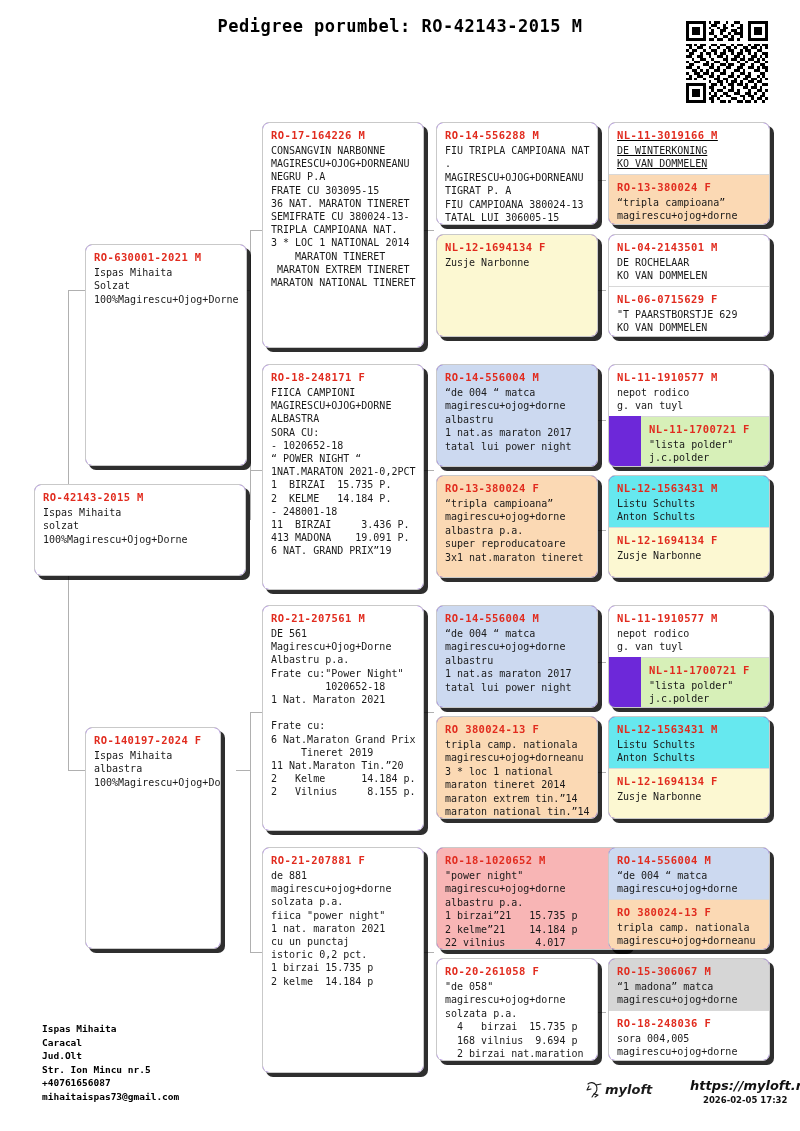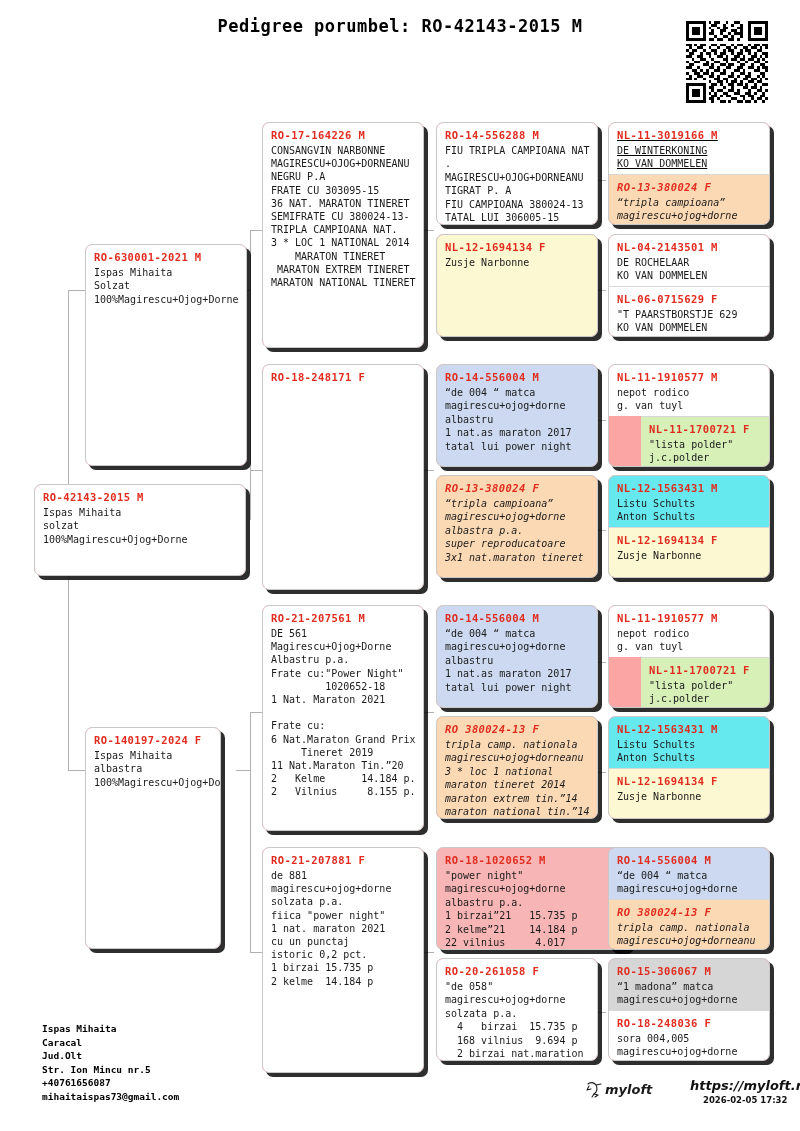--- a/index.html
+++ b/index.html
@@ -33,21 +33,21 @@
     width: 82px; height: 82px;
     background: #fff;
   }
   #qr-code svg { display:block; }
 
   
   .card {
     position: absolute;
     border: 1px solid #c9c9c9;
     border-radius: 7px;
-    background: #fca5a5;
+    background: #6d28d9;
     box-shadow: 4px 4px 0 rgba(0,0,0,0.82);
     overflow: hidden;
   }
   .pane {
     overflow: hidden;
     padding: 6px 8px 5px 8px;
   }
   .pane + .pane { border-top: 1px solid #d8d8d8; }
   .pane-id {
     color: #e12b1e;
@@ -64,21 +64,21 @@
     color: #1a1a1a;
     white-space: pre;
     font-family: "DejaVu Sans Mono", "Liberation Mono", monospace;
   }
   .pane-body.narrow { line-height: 13.2px; }
 
   
   .bg-white  { background:#ffffff; }
   .bg-yellow { background:#fcf8d2; }
   .bg-blue   { background:#ccd9f0; }
-  .bg-orange { background:#fbd9b4;font-style:italic; }
+  .bg-orange { background:#fbd9b4; }
   .bg-pink   { background:#f8b5b5; }
   .bg-green  { background:#d7f0b8;margin-left:32px; }
   .bg-cyan   { background:#66e8ef; }
   .bg-gray   { background:#d6d6d6; }
 
   
   .conn {
     position: absolute;
     background: #b0b0b0;
   }
@@ -427,20 +427,33 @@
 3 * LOC 1 NATIONAL 2014
     MARATON TINERET
  MARATON EXTREM TINERET
 MARATON NATIONAL TINERET</div>
   </div>
 </div>
 
 <div class="card" style="left:262px; top:364px; width:162px; height:226px;">
   <div class="pane bg-white" style="height:226px;">
     <div class="pane-id">RO-18-248171 F</div>
+    <div class="pane-body narrow">FIICA CAMPIONI
+MAGIRESCU+OJOG+DORNE
+ALBASTRA
+SORA CU:
+- 1020652-18
+“ POWER NIGHT “
+1NAT.MARATON 2021-0,2PCT
+1  BIRZAI  15.735 P.
+2  KELME   14.184 P.
+- 248001-18
+11  BIRZAI     3.436 P.
+413 MADONA    19.091 P.
+6 NAT. GRAND PRIX”19</div>
   </div>
 </div>
 
 <div class="card" style="left:262px; top:605px; width:162px; height:226px;">
   <div class="pane bg-white" style="height:226px;">
     <div class="pane-id">RO-21-207561 M</div>
     <div class="pane-body narrow">DE 561
 Magirescu+Ojog+Dorne
 Albastru p.a.
 Frate cu:"Power Night"

